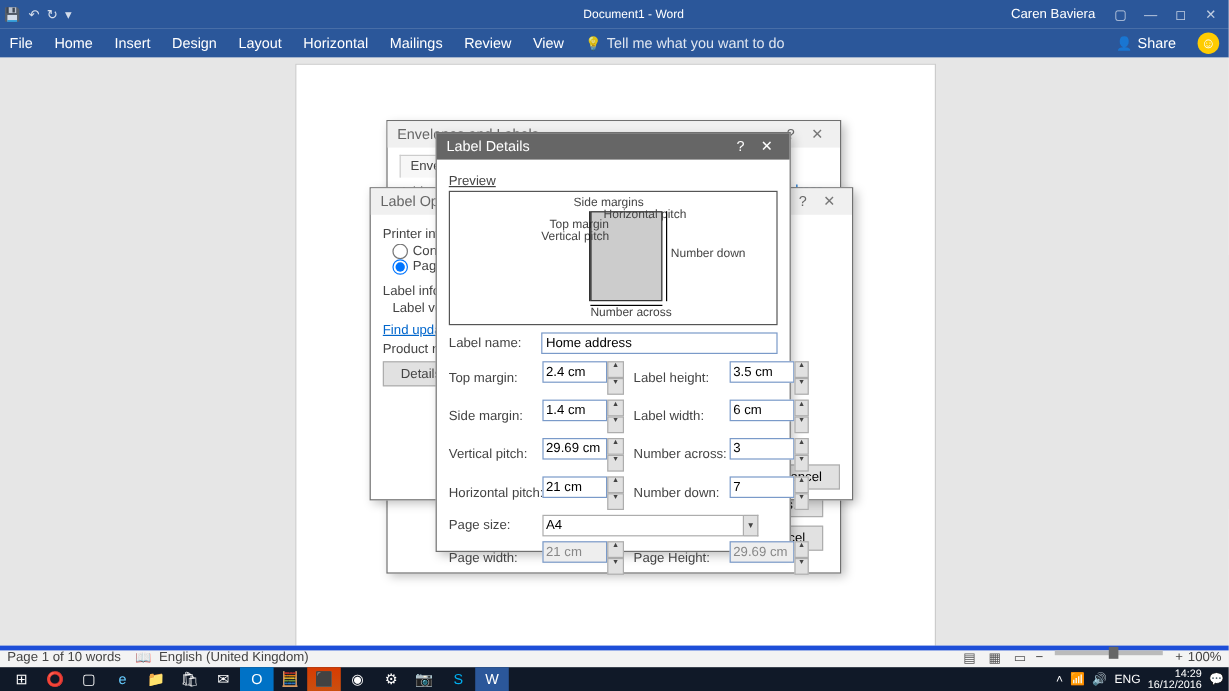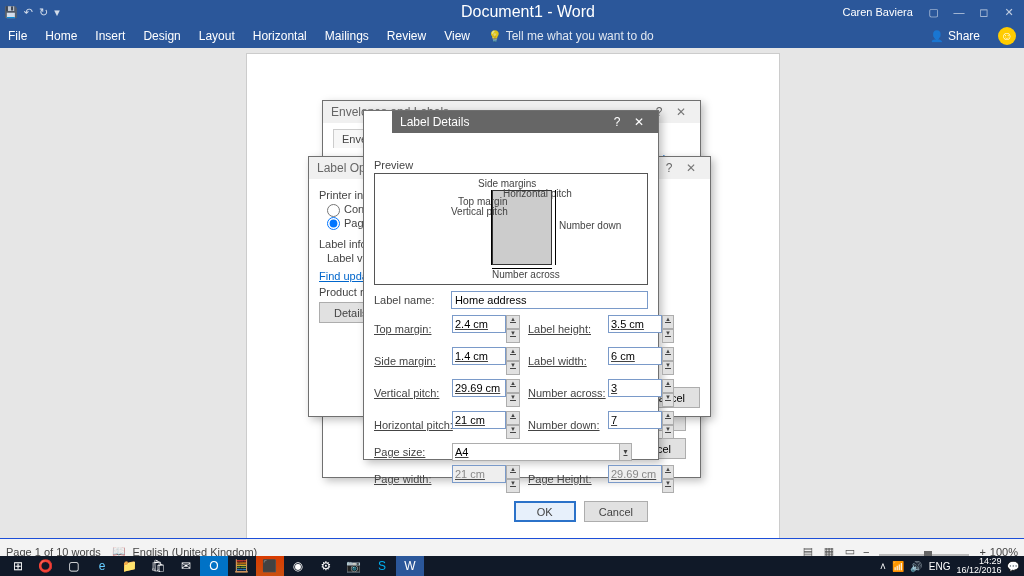--- a/index.html
+++ b/index.html
@@ -2,60 +2,60 @@
 <html><head>
 <meta charset="utf-8">
 <style>
   * { box-sizing: border-box; margin: 0; padding: 0; }
   body { font-family: "Segoe UI", Tahoma, sans-serif; font-size: 11px; background: #f0f0f0; width: 1024px; height: 576px; overflow: hidden; position: relative; }
 
   
   .titlebar { height: 24px; background: #2b579a; display:flex; align-items:center; color:#fff; padding:0 4px; justify-content:space-between; }
   .titlebar .qat { display:flex; align-items:center; gap:6px; }
   .titlebar .qat span { opacity:.8; }
-  .titlebar .doc-title { position:absolute; left:50%; transform:translateX(-50%); font-size:16px;padding-left:32px; }
+  .titlebar .doc-title { position:absolute; left:50%; transform:translateX(-50%); font-size:10px;padding-left:32px; }
   .titlebar .right { display:flex; align-items:center; gap:10px;justify-content:flex-end; }
   .win-btns span { display:inline-block; width:22px; text-align:center; opacity:.7; }
 
   
   .ribbon { height: 24px; background:#2b579a; display:flex; align-items:center; padding:0 8px; gap:18px; color:#fff; font-size:12px; }
   .ribbon .tab { cursor:default; }
   .ribbon .tellme { display:flex; align-items:center; gap:4px; opacity:.85; }
   .ribbon .tellme .bulb::before { content:"💡"; font-size:11px; }
   .ribbon-spacer { flex:1; }
   .share-btn { display:flex; align-items:center; gap:4px; color:#fff; font-size:12px; }
   .share-btn::before { content:"👤"; font-size:11px; }
   .emoji { width:18px; height:18px; border-radius:50%; background:#ffcc00; display:flex; align-items:center; justify-content:center; }
 
   
   .docarea { position:absolute; top:48px; left:0; right:0; bottom:18px; background:#e6e6e6; }
   .page { position:absolute; left:246px; top:5px; width:534px; height:488px; background:#fff; border:1px solid #ccc; }
 
   
-  .statusbar { position:absolute; left:0; right:0; bottom:18px; height:20px; background:#f3f3f3; border-top:1px solid #1d4ed8; display:flex; align-items:flex-end; padding:0 6px; font-size:11px; color:#444; }
+  .statusbar { position:absolute; left:0; right:0; bottom:18px; height:20px; background:#f3f3f3; border-top:4px solid #1d4ed8; display:flex; align-items:flex-start; padding:0 6px; font-size:11px; color:#444; }
   .statusbar .sep { flex:1; }
   .zoom-slider { width:90px; height:4px; background:#bbb; position:relative; margin:0 6px; }
   .zoom-slider .thumb { position:absolute; left:50%; top:-3px; width:8px; height:10px; background:#666; }
   .view-icons span { display:inline-block; width:18px; text-align:center; color:#555; }
 
   
   .taskbar { position:absolute; left:0; right:0; bottom:0; height:20px; background:#101928; display:flex; align-items:center; padding:0 4px; }
   .taskbar .tb { width:28px; height:20px; display:flex; align-items:center; justify-content:center; color:#fff; font-size:12px; }
   .taskbar .spacer { flex:1; }
   .taskbar .tray { display:flex; align-items:center; gap:6px; color:#fff; font-size:10px; }
   .taskbar .clock { text-align:right; line-height:9px; font-size:9px; }
 
   
   .dialog { position:absolute; background:#fff; border:1px solid #707070; box-shadow: 3px 3px 8px rgba(0,0,0,0.25); }
   .dlg-title { height:22px; display:flex; align-items:center; padding:0 8px; font-size:12px; }
   .dlg-title .spacer { flex:1; }
   .dlg-title .q, .dlg-title .x { width:22px; text-align:center; }
   .dlg-grey { background:#f0f0f0; color:#666; }
   .dlg-grey .x { color:#777; }
-  .dlg-dark { background:#666; color:#fff;margin-left:28px; }
+  .dlg-dark { background:#666; color:#fff; }
   .dlg-dark .x { color:#fff; }
   .dlg-body { padding:6px 10px 10px; font-size:11px; color:#444; }
 
   
   #dlg-env { left:322px; top:52px; width:379px; height:378px; }
   #dlg-env .tabs span { display:inline-block; padding:3px 8px; border:1px solid #ccc; border-bottom:none; background:#f7f7f7; margin-right:2px; }
   #dlg-env   .link-row { color:#0066cc; }
   .btn { display:inline-flex; align-items:center; justify-content:center; height:21px; padding:0 14px; border:1px solid #adadad; background:#e1e1e1; min-width:62px; font-size:11px; }
   .btn.primary { border:2px solid #2b72c9; background:#e7f0fb; }
 
@@ -63,35 +63,35 @@
   #dlg-opt { left:308px; top:108px; width:403px; height:261px; }
   #dlg-opt .section { font-size:11px; margin:4px 0 2px; }
   #dlg-opt input[type=radio] { margin:0 4px 0 8px; vertical-align:middle; }
   #dlg-opt .listbox { width:47px; height:72px; border:1px solid #7a9ac9; background:#fff; overflow:hidden; display:inline-block; vertical-align:top; }
   #dlg-opt .listbox div { padding:1px 3px; }
   #dlg-opt .listbox div.sel { background:#0078d7; color:#fff; }
   #dlg-opt .link { color:#0066cc; text-decoration:underline; }
 
   
   #dlg-det { left:363px; top:62px; width:296px; height:350px; z-index:5; }
-  #dlg-det .preview-label { margin:20px 0 2px 0; }
+  #dlg-det .preview-label { margin:6px 0 2px 0;text-decoration:underline; }
   #dlg-det .preview-box { border:1px solid #555; height:112px; position:relative; background:#fff; margin-bottom:6px; }
   
   .pv-page { position:absolute; left:117px; top:16px; width:60px; height:75px; background:#ccc; border:1px solid #333; }
   .pv-sm   { position:absolute; left:103px; top:4px; font-size:10px; }
   .pv-hp   { position:absolute; left:128px; top:14px; font-size:10px; }
   .pv-tm   { position:absolute; left:83px; top:22px; font-size:10px; }
   .pv-vp   { position:absolute; left:76px; top:32px; font-size:10px; }
   .pv-nd   { position:absolute; left:184px; top:46px; font-size:10px; }
   .pv-na   { position:absolute; left:117px; top:95px; font-size:10px; }
   .pv-arrow-down { position:absolute; border-left:1px solid #000; }
   .pv-arrow-right{ position:absolute; border-top:1px solid #000; }
 
   
-  .fg { display:grid; grid-template-columns: 72px 70px 74px 66px; gap:4px 6px; align-items:center;text-decoration:underline; }
+  .fg { display:grid; grid-template-columns: 72px 70px 74px 66px; gap:4px 6px; align-items:center; }
   .fg label { white-space:nowrap; }
   .spin { display:flex; height:28px; }
   .spin input { width:54px; height:18px; border:1px solid #7a9ac9; padding:0 2px; font-size:11px; }
   .spin input:disabled { background:#eee; color:#888; }
   .spin .sp { width:14px; display:flex; flex-direction:column; }
   .spin .sp span { flex:1; border:1px solid #adadad; background:#e1e1e1; font-size:6px; line-height:7px; text-align:center; }
   .text-in { width:200px; height:18px; border:1px solid #7a9ac9; padding:0 3px; font-size:11px; }
   .combo { display:flex; height:18px; }
   .combo input { width:54px; height:18px; border:1px solid #adadad; padding:0 2px; font-size:11px; }
   .combo .ar { width:14px; border:1px solid #adadad; border-left:none; background:#e1e1e1; text-align:center; font-size:8px; line-height:16px; }
@@ -301,24 +301,20 @@
         <label>Page Height:</label>
         <div class="spin">
             <input disabled="" value="29.69 cm" style="">
             <div class="sp">
               <span>▲</span>
               <span>▼</span>
             </div>
           </div>
       </div>
 
-      <div class="btn-row">
-        <span class="btn primary">OK</span>
-        <span class="btn">Cancel</span>
-      </div>
     </div>
   </div>
 </div>
 
 <div class="statusbar">
   <span>Page 1 of 1</span>
   <span style="margin-left:0">0 words</span>
   <span style="margin-left:12px">📖</span>
   <span style="margin-left:6px">English (United Kingdom)</span>
   <div class="sep"></div>

